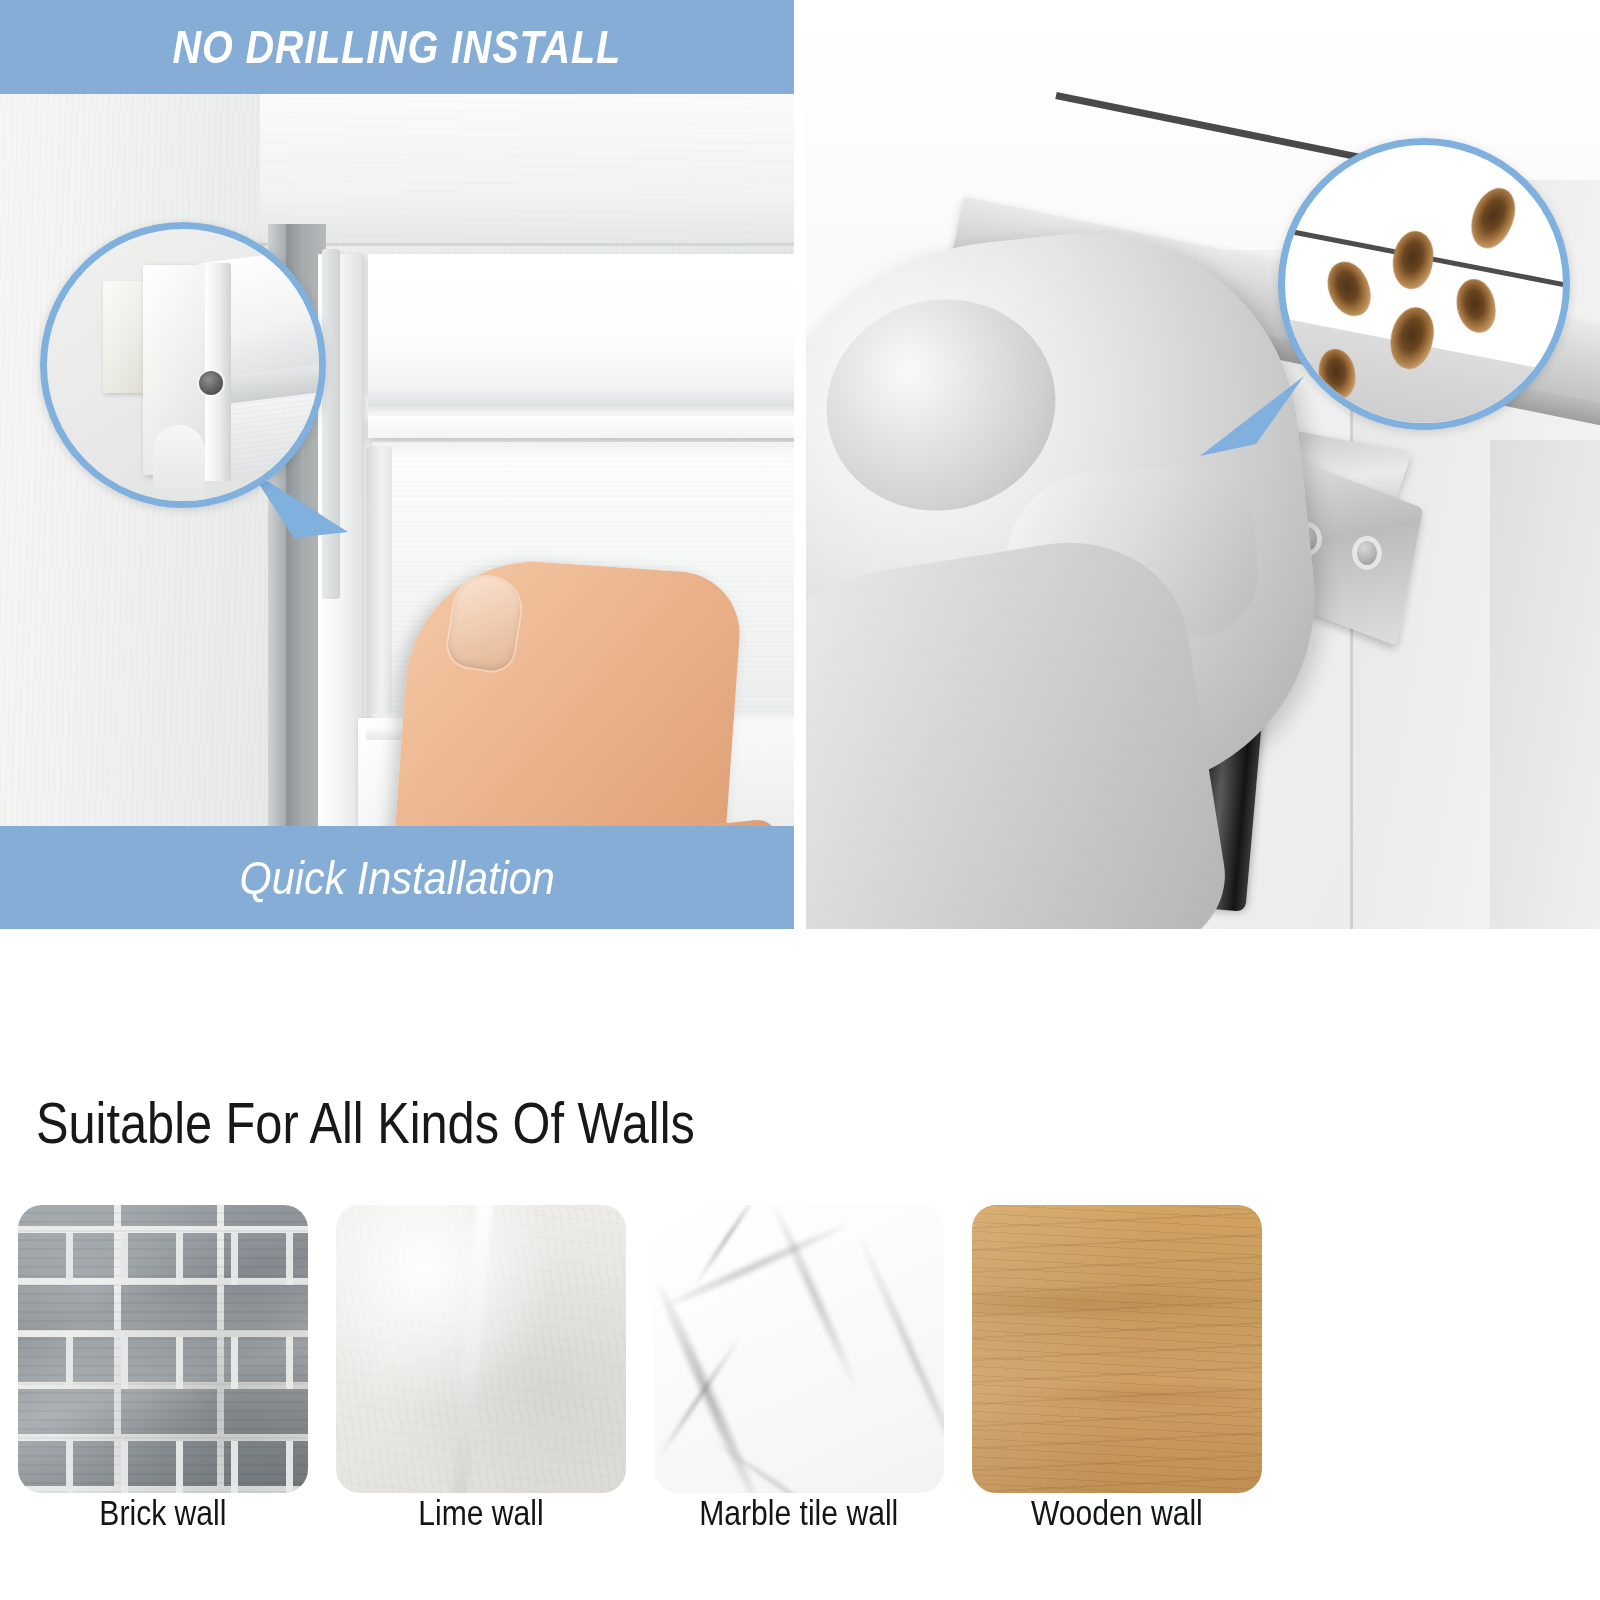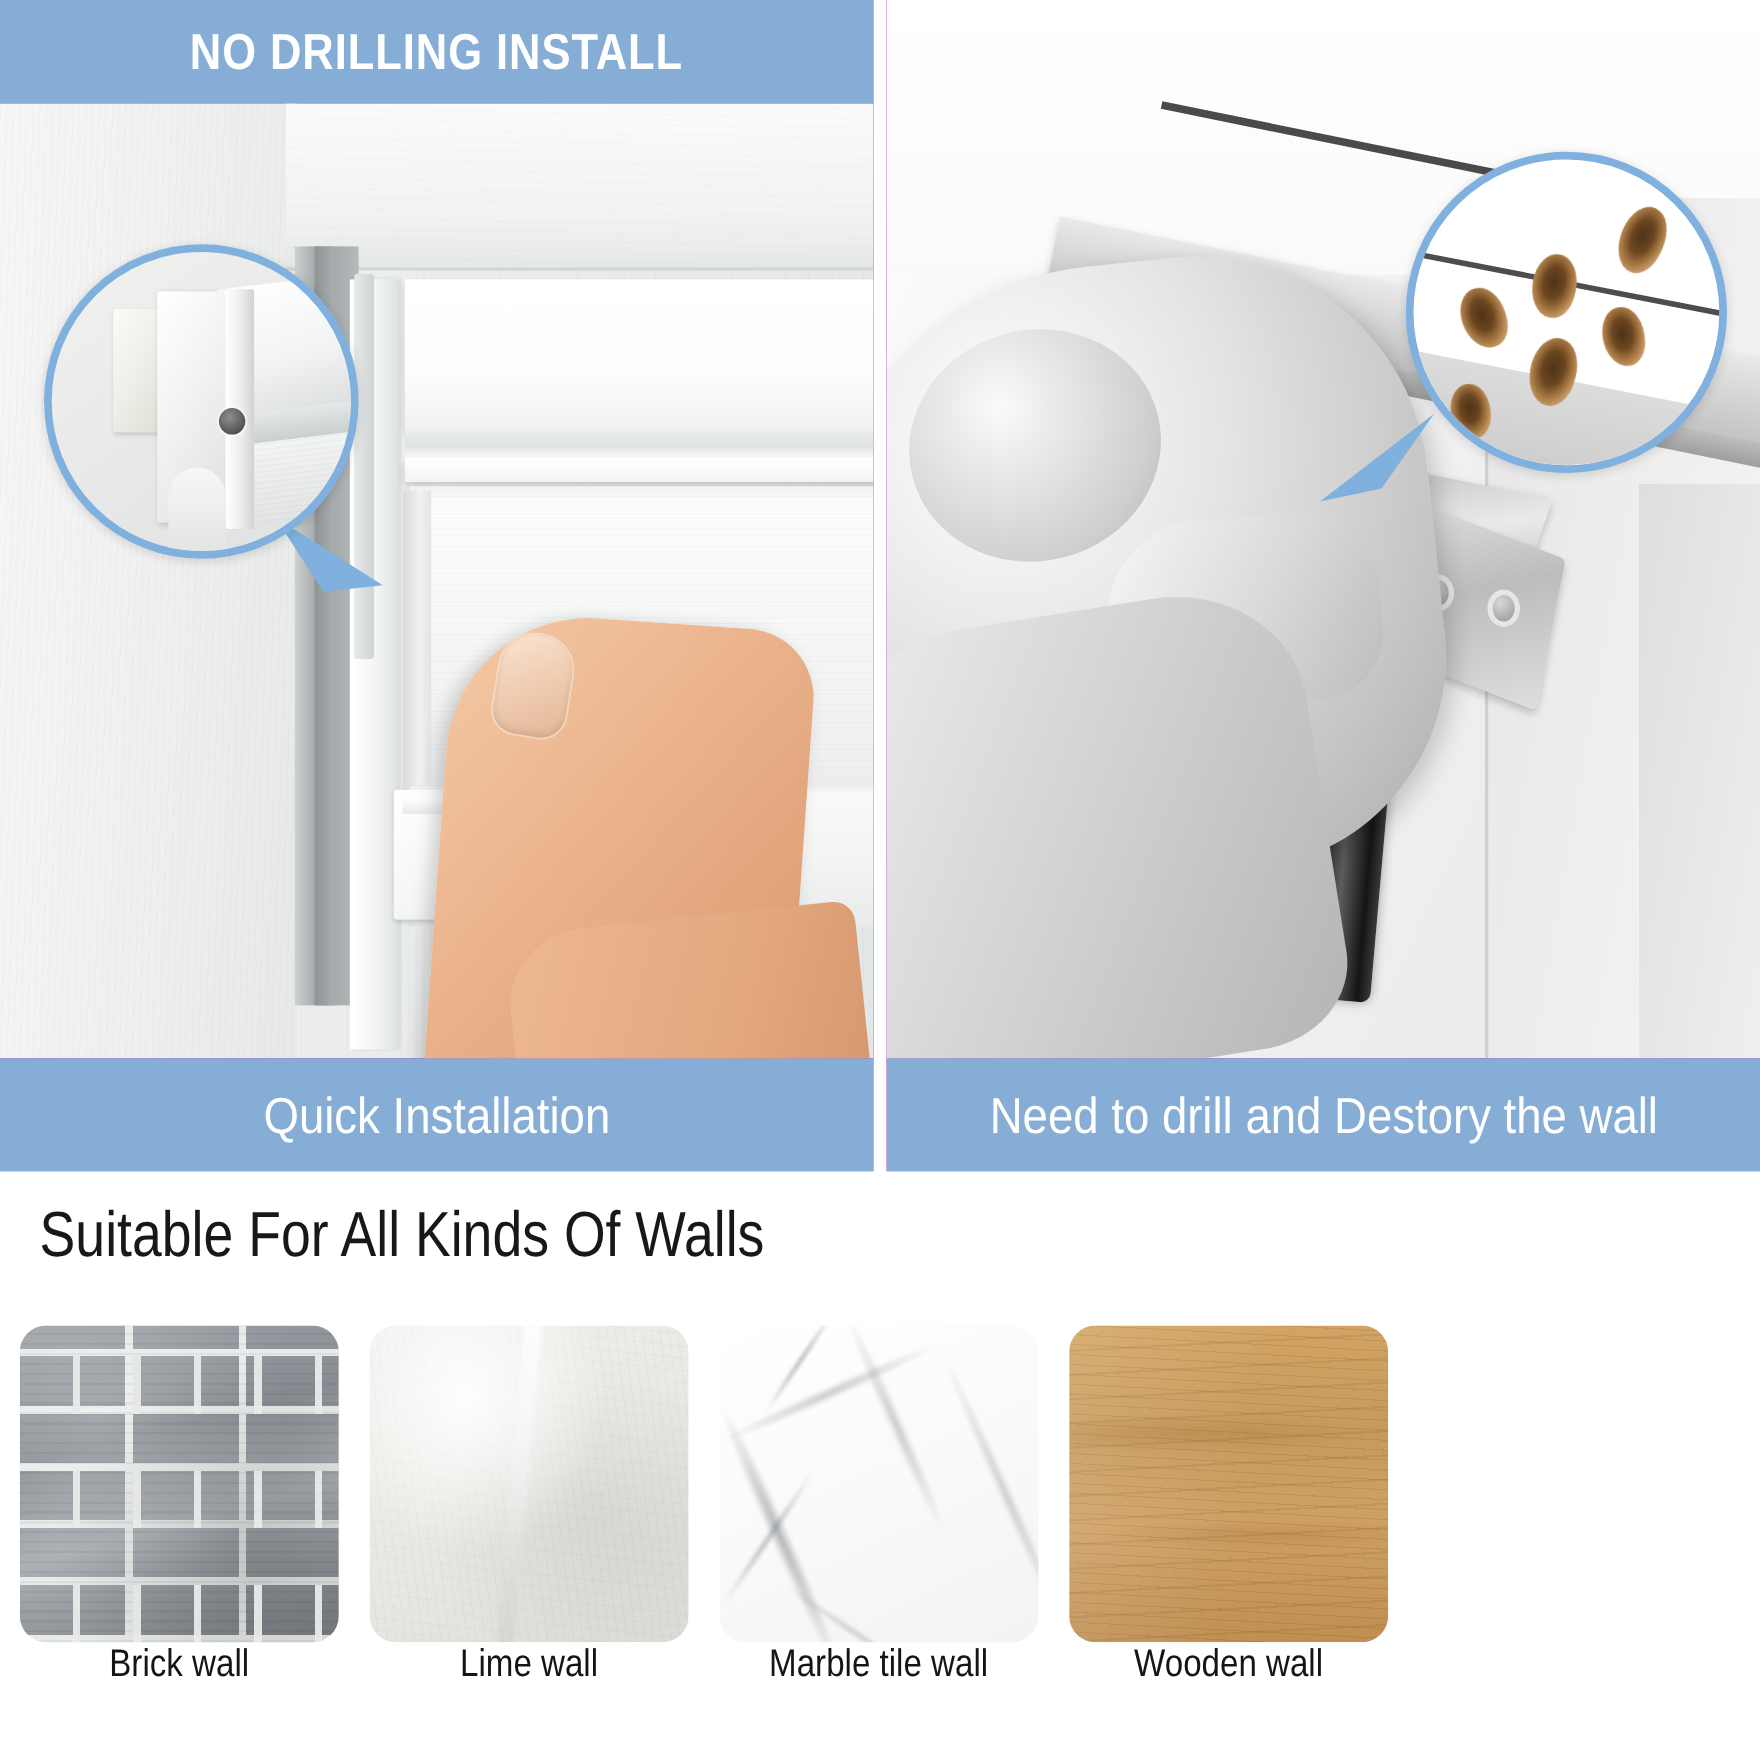--- a/index.html
+++ b/index.html
@@ -26,25 +26,26 @@
     width: 1600px;
     height: 1065px;
     display: flex;
     gap: 12px;
     background: #ffffff;
   }
 
   .panel {
     position: relative;
     flex: 1 1 0;
-    height: 1065px;
+    height: 929px;
     display: flex;
     flex-direction: column;
     overflow: hidden;
-    background: #a21caf;
+    background: #000000;
+    font-style: italic;
   }
 
   
   .bar {
     background: #85add6;
     color: #ffffff;
     display: flex;
     align-items: center;
     justify-content: center;
     flex: 0 0 auto;
@@ -647,23 +648,20 @@
           <div class="co-r-plate"></div>
           <div class="drillhole" style="left:44px;  top:116px; width:40px; height:56px; transform:rotate(-18deg);"></div>
           <div class="drillhole" style="left:108px; top:86px;  width:40px; height:58px; transform:rotate(12deg);"></div>
           <div class="drillhole" style="left:188px; top:42px;  width:40px; height:62px; transform:rotate(24deg);"></div>
           <div class="drillhole" style="left:172px; top:134px; width:38px; height:54px; transform:rotate(-8deg);"></div>
           <div class="drillhole" style="left:106px; top:162px; width:42px; height:62px; transform:rotate(16deg);"></div>
           <div class="drillhole" style="left:34px;  top:204px; width:36px; height:50px; transform:rotate(-6deg);"></div>
         </div>
       </div>
 
-      <div class="bar bar-bottom">
-        <span>Need to drill and Destory the wall</span>
-      </div>
     </div>
   </div>
 
   <div class="walls">
     <div class="walls-title">
       <span>Suitable For All Kinds Of Walls</span>
     </div>
 
     <div class="swatch-row">
 

